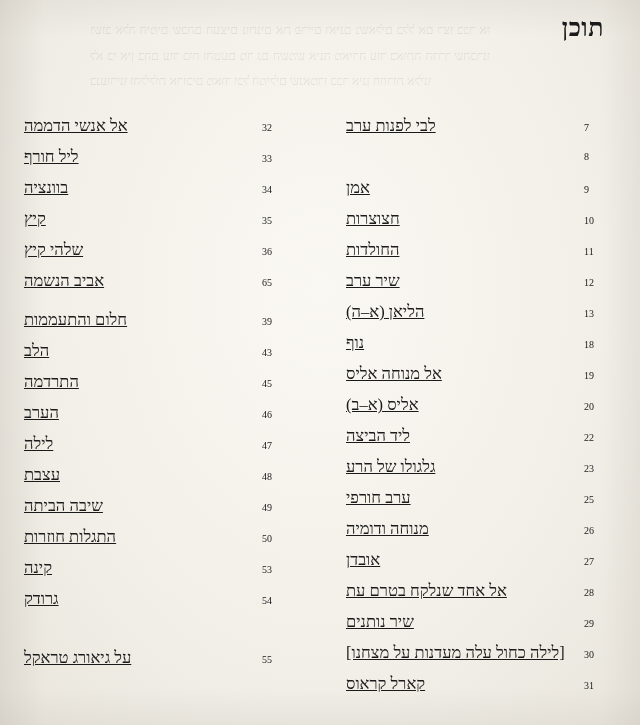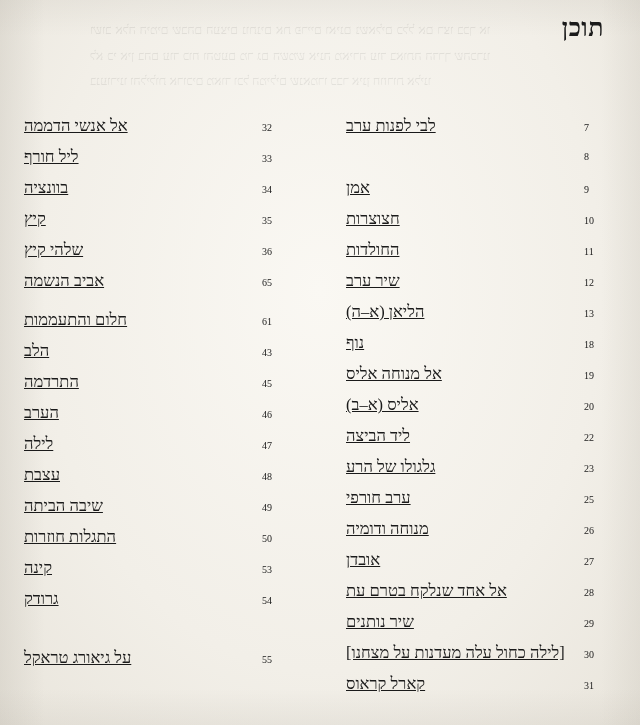--- a/index.html
+++ b/index.html
@@ -237,21 +237,21 @@
       <span class="num">36</span>
       <span class="gap"></span>
       <span class="label">שלהי קיץ</span>
     </div>
     <div class="entry">
       <span class="num">65</span>
       <span class="gap"></span>
       <span class="label">אביב הנשמה</span>
     </div>
     <div class="entry spacer-before">
-      <span class="num">61</span>
+      <span class="num">39</span>
       <span class="gap"></span>
       <span class="label">חלום והתעממות</span>
     </div>
     <div class="entry">
       <span class="num">43</span>
       <span class="gap"></span>
       <span class="label">הלב</span>
     </div>
     <div class="entry">
       <span class="num">45</span>

